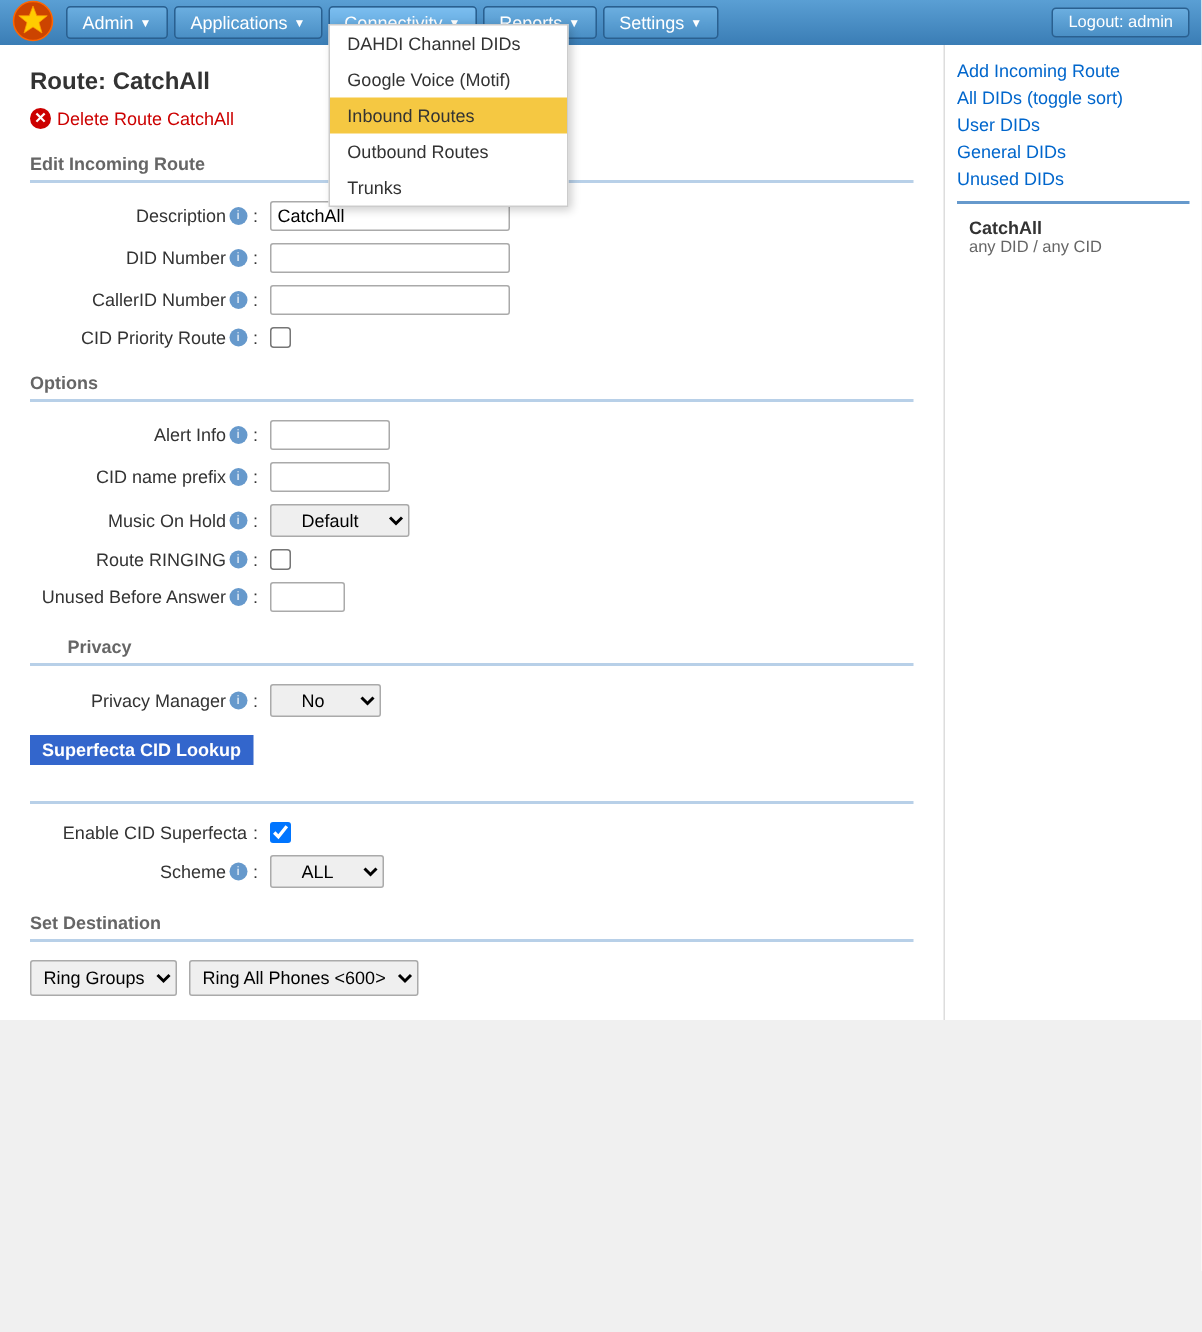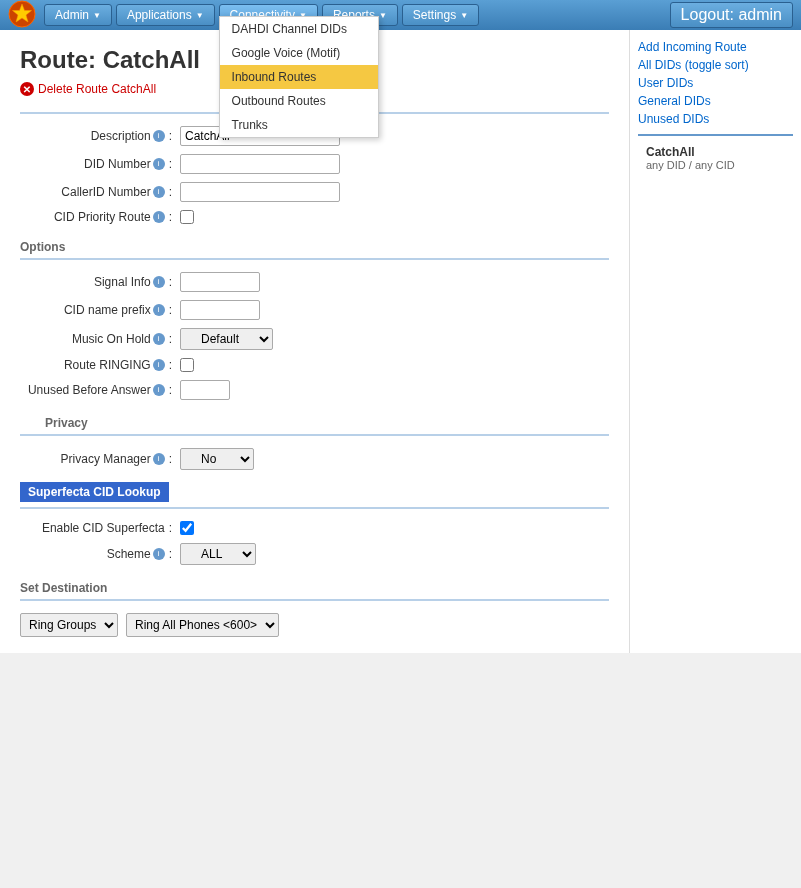--- a/index.html
+++ b/index.html
@@ -23,21 +23,21 @@
       margin-right: 4px;
       cursor: pointer;
       border-radius: 3px;
       display: flex; align-items: center; gap: 4px;
     }
     .nav-logout {
       margin-left: auto;
       background: linear-gradient(to bottom, #6baee0, #4a8fc5);
       border: 1px solid #2a6090;
       color: white;
-      font-size: 16px;
+      font-size: 11px;
       padding: 3px 10px;
       cursor: pointer;
       border-radius: 3px;
     }
     .dropdown-arrow { font-size: 8px; }
 
     
     .dropdown-container { position: relative; display: inline-block; }
     .dropdown-menu {
       position: absolute;
@@ -71,21 +71,21 @@
     .sidebar-catchall-sub { color: #666; font-size: 11px; }
 
     
     .main-content {
       flex: 1;
       padding: 16px 20px;
       background: white;
     }
 
     .page-title {
-      font-size: 24px;
+      font-size: 16px;
       font-weight: bold;
       color: #333;
       margin-bottom: 8px;
     }
 
     .delete-link {
       color: #cc0000;
       text-decoration: none;
       font-size: 12px;
       display: flex; align-items: center; gap: 4px;
@@ -156,21 +156,21 @@
     .form-checkbox { width: 14px; height: 14px; }
 
     
     .superfecta-header {
       background: #3366cc;
       color: white;
       padding: 3px 8px;
       font-size: 12px;
       font-weight: bold;
       display: inline-block;
-      margin-bottom: 1px;
+      margin-bottom: 20px;
     }
 
     
     .destination-row {
       display: flex; align-items: center; gap: 8px;
       margin-top: 8px;
     }
     .destination-select {
       font-size: 12px;
       padding: 3px 4px;
@@ -280,20 +280,21 @@
 
   <div class="main-content">
 
     <h1 class="page-title">Route: CatchAll</h1>
 
     <a href="#" class="delete-link">
       <span class="delete-icon">✕</span>
       <span>Delete Route CatchAll</span>
     </a>
 
+    <div class="section-header">Edit Incoming Route</div>
     <hr class="section-divider">
 
     <div class="form-row">
       <label class="form-label">
         <span>Description</span>
         <span class="info-icon">i</span>
         <span class="colon">:</span>
       </label>
       <input type="text" class="form-input form-input-text" value="CatchAll" style="">
     </div>
@@ -323,21 +324,21 @@
         <span class="colon">:</span>
       </label>
       <input type="checkbox" class="form-checkbox" style="">
     </div>
 
     <div class="section-header" style="margin-top:16px;">Options</div>
     <hr class="section-divider">
 
     <div class="form-row">
       <label class="form-label">
-        <span>Signal Info</span>
+        <span>Alert Info</span>
         <span class="info-icon">i</span>
         <span class="colon">:</span>
       </label>
       <input type="text" class="form-input form-input-short" style="">
     </div>
 
     <div class="form-row">
       <label class="form-label">
         <span>CID name prefix</span>
         <span class="info-icon">i</span>

